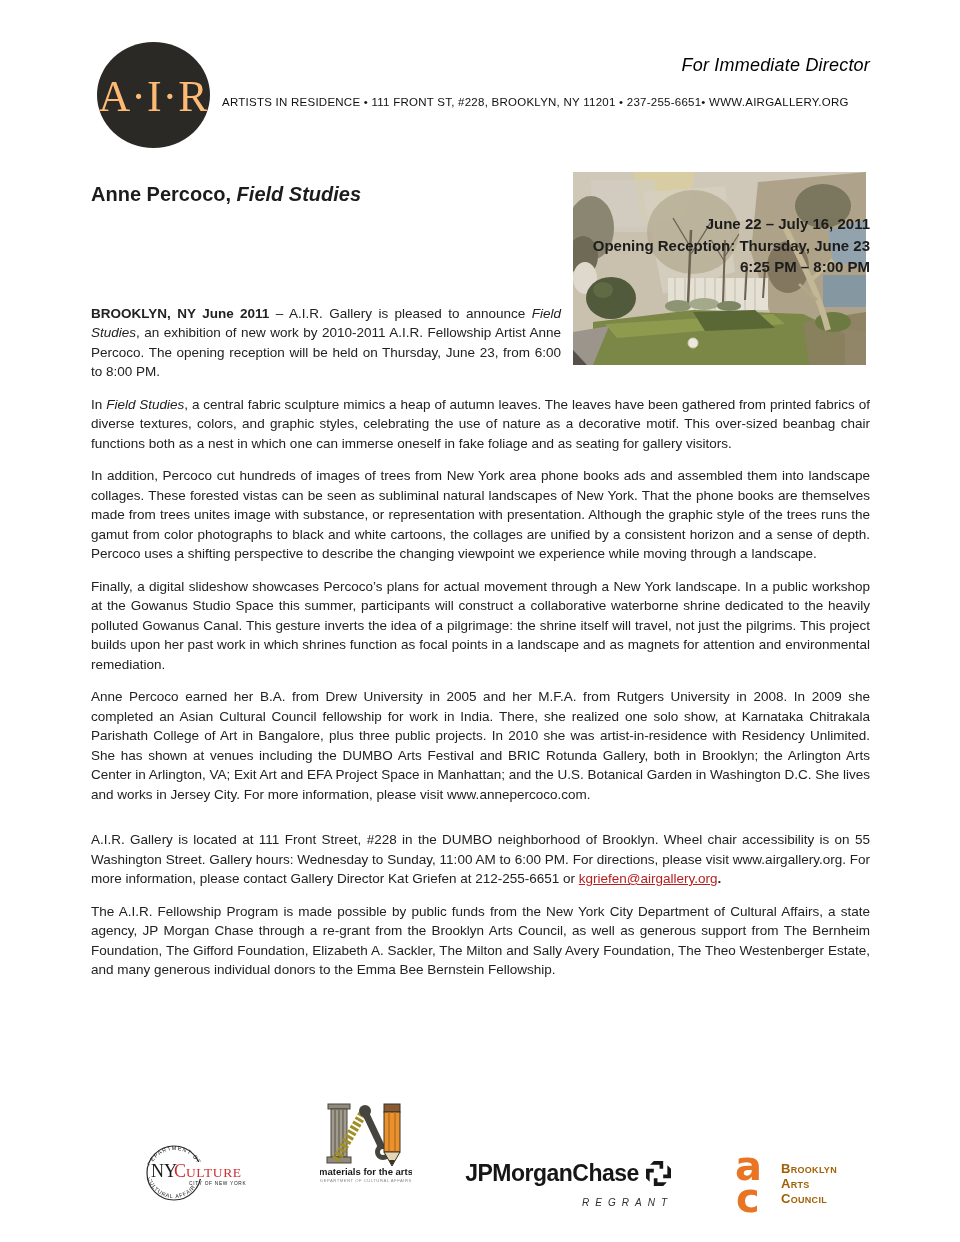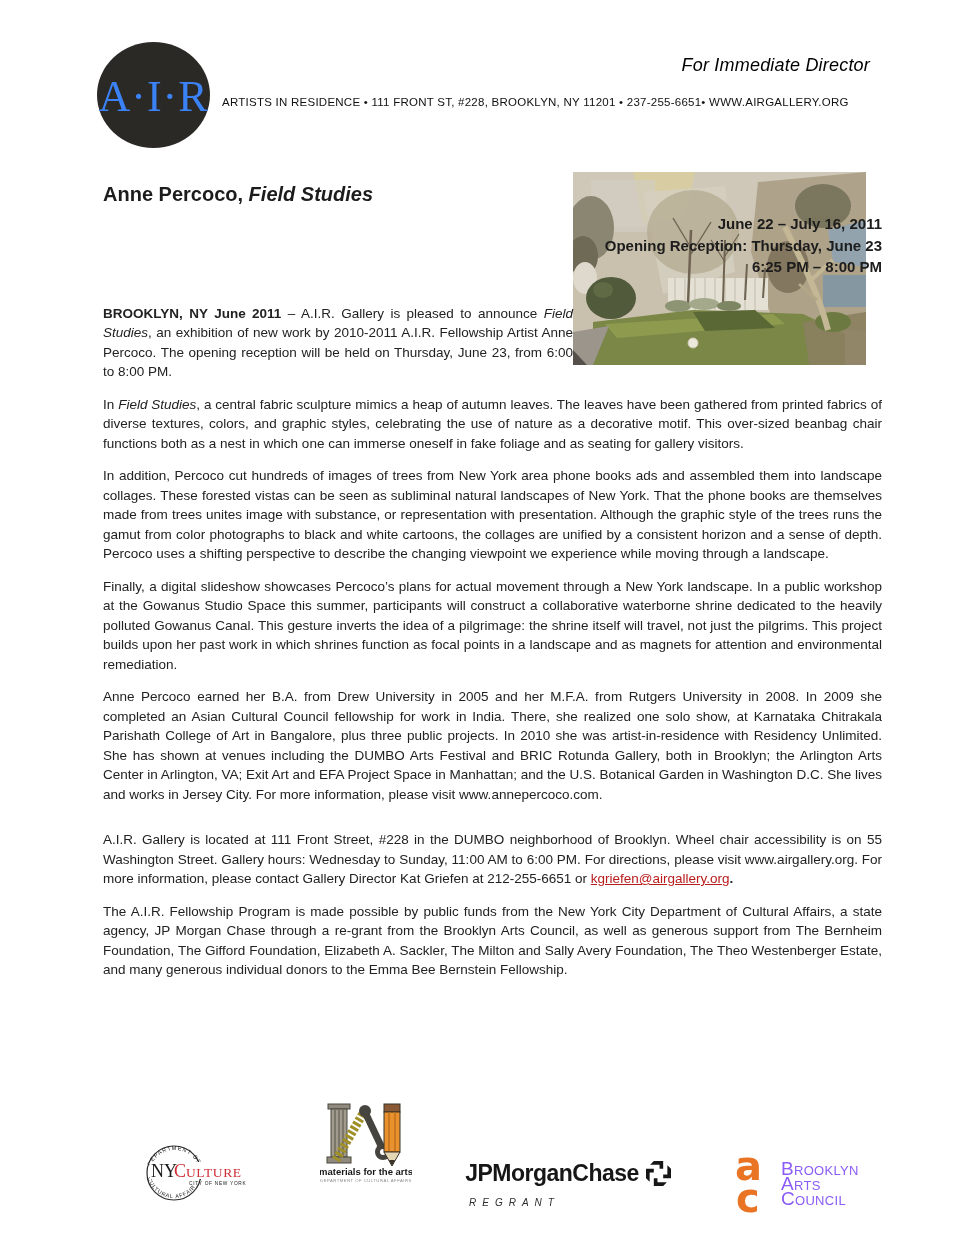--- a/index.html
+++ b/index.html
@@ -2,52 +2,52 @@
 <html><head>
 <meta charset="utf-8">
 <style>
   html,body{margin:0;padding:0;background:#fff;}
   .page{position:relative;width:960px;height:1242px;background:#ffffff;overflow:hidden;
         font-family:"Liberation Sans","DejaVu Sans",sans-serif;color:#1c1c1c;}
 
   
   .air-logo{position:absolute;left:97px;top:42px;width:113px;height:106px;border-radius:50%;
             background:#2b2926;display:flex;align-items:center;justify-content:center;}
-  .air-logo span{font-family:"Liberation Serif","DejaVu Serif",serif;color:#3b82f6;
+  .air-logo span{font-family:"Liberation Serif","DejaVu Serif",serif;color:#fdba74;
                  font-size:44px;letter-spacing:1px;padding-top:2px;}
   .release{position:absolute;right:90px;top:55px;font-size:18px;font-style:italic;
            color:#000;letter-spacing:0.2px;}
   .address{position:absolute;left:222px;top:96px;font-size:11.5px;color:#111;
            letter-spacing:0.25px;white-space:nowrap;}
 
   
   .artwork{position:absolute;left:573px;top:172px;width:293px;height:193px;}
 
   
-  .main{position:absolute;left:91px;top:183px;width:779px;margin-left:12px;}
+  .main{position:absolute;left:91px;top:183px;width:779px;}
   .title{font-size:20px;font-weight:bold;margin:0 0 7px 0;line-height:1.15;}
   .title .i{font-style:italic;}
   .sub{font-size:15px;font-weight:bold;line-height:21.5px;margin:0;text-align:right;}
   .titleblock{margin-bottom:26px;}
   p.body{font-size:13.5px;line-height:19.5px;text-align:justify;margin:0 0 13px 0;color:#222;}
   p.narrow{width:470px;}
   p.mt{margin-top:26px;}
   .b{font-weight:bold;}
   .i{font-style:italic;}
   a.email{color:#b91c1c;text-decoration:underline;}
 
   
   .nyculture{position:absolute;left:141px;top:1141px;}
   .mfta{position:absolute;left:320px;top:1098px;}
-  .jpmc{position:absolute;left:463px;top:1160px;width:210px;text-align:left;}
+  .jpmc{position:absolute;left:463px;top:1160px;width:210px;text-align:right;}
   .jpmc-row{display:flex;align-items:center;justify-content:center;gap:7px;}
   .jpmc-name{font-size:23px;font-weight:bold;letter-spacing:-0.5px;color:#161616;}
   .jpmc-sub{font-size:10px;letter-spacing:6px;color:#2e2e2e;margin-top:10px;padding-left:6px;font-style:italic;}
   .bac{position:absolute;left:731px;top:1150px;display:flex;align-items:center;gap:8px;}
-  .bac-text{color:#8b5cf6;font-size:19px;line-height:15px;font-weight:normal;
+  .bac-text{color:#a16207;font-size:13px;line-height:15px;font-weight:bold;
             font-variant:small-caps;letter-spacing:0.3px;}
 </style>
 </head>
 <body>
 
 <div class="page">
 
   <div class="air-logo">
     <span>A·I·R</span>
   </div>

